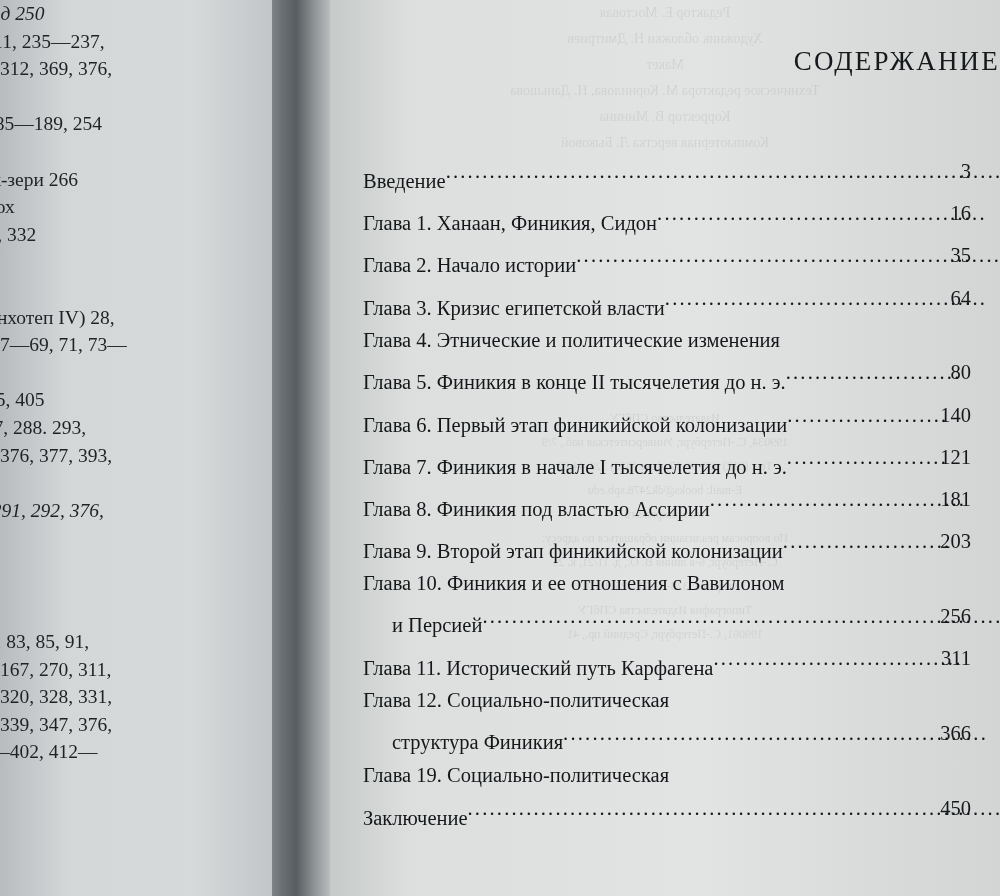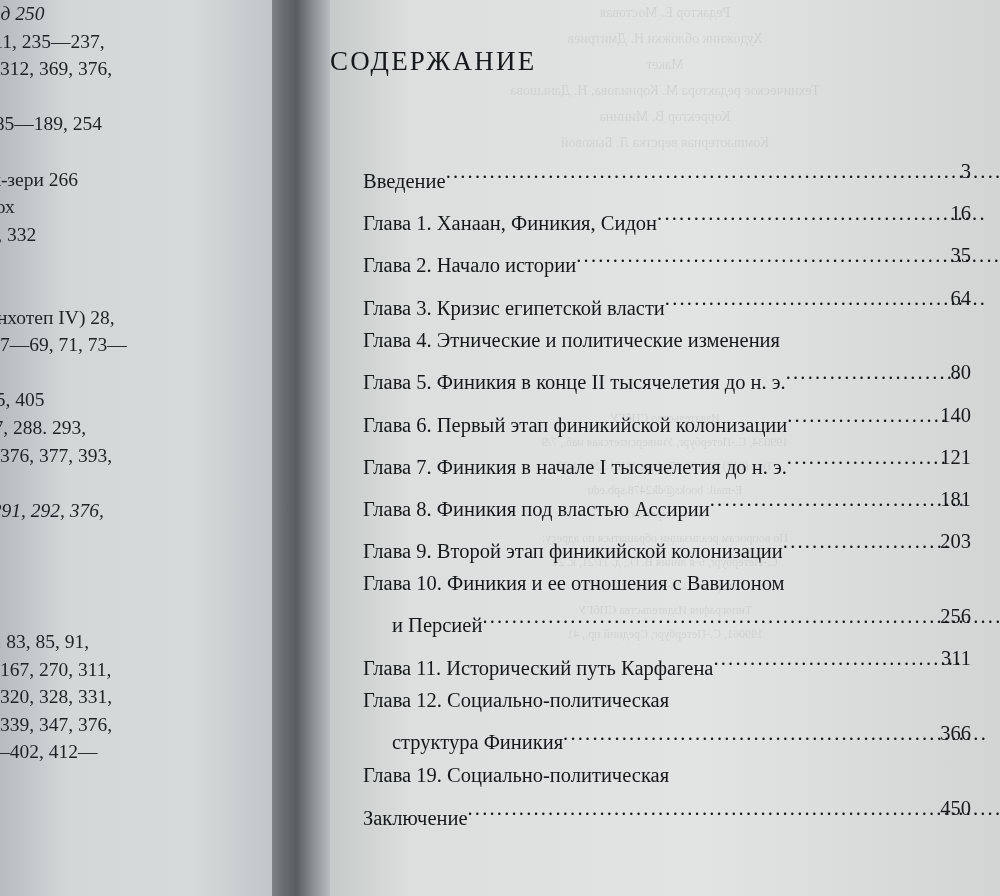--- a/index.html
+++ b/index.html
@@ -72,21 +72,21 @@
     pointer-events: none;
     font-family: "Liberation Serif", serif;
   }
   .ghost .gh { white-space: pre; display: block; }
   .ghost .block2 { margin-top: 250px; font-size: 12px; line-height: 24px; }
 
   .contents-title {
     position: absolute;
     left: 0; right: 0;
     top: 46px;
-    text-align: left;
+    text-align: right;
     font-size: 27px;
     letter-spacing: 2.2px;
     color: #15191b;
   }
   .toc {
     position: absolute;
     left: 33px;
     top: 155px;
     width: 608px;
     color: #14181a;

